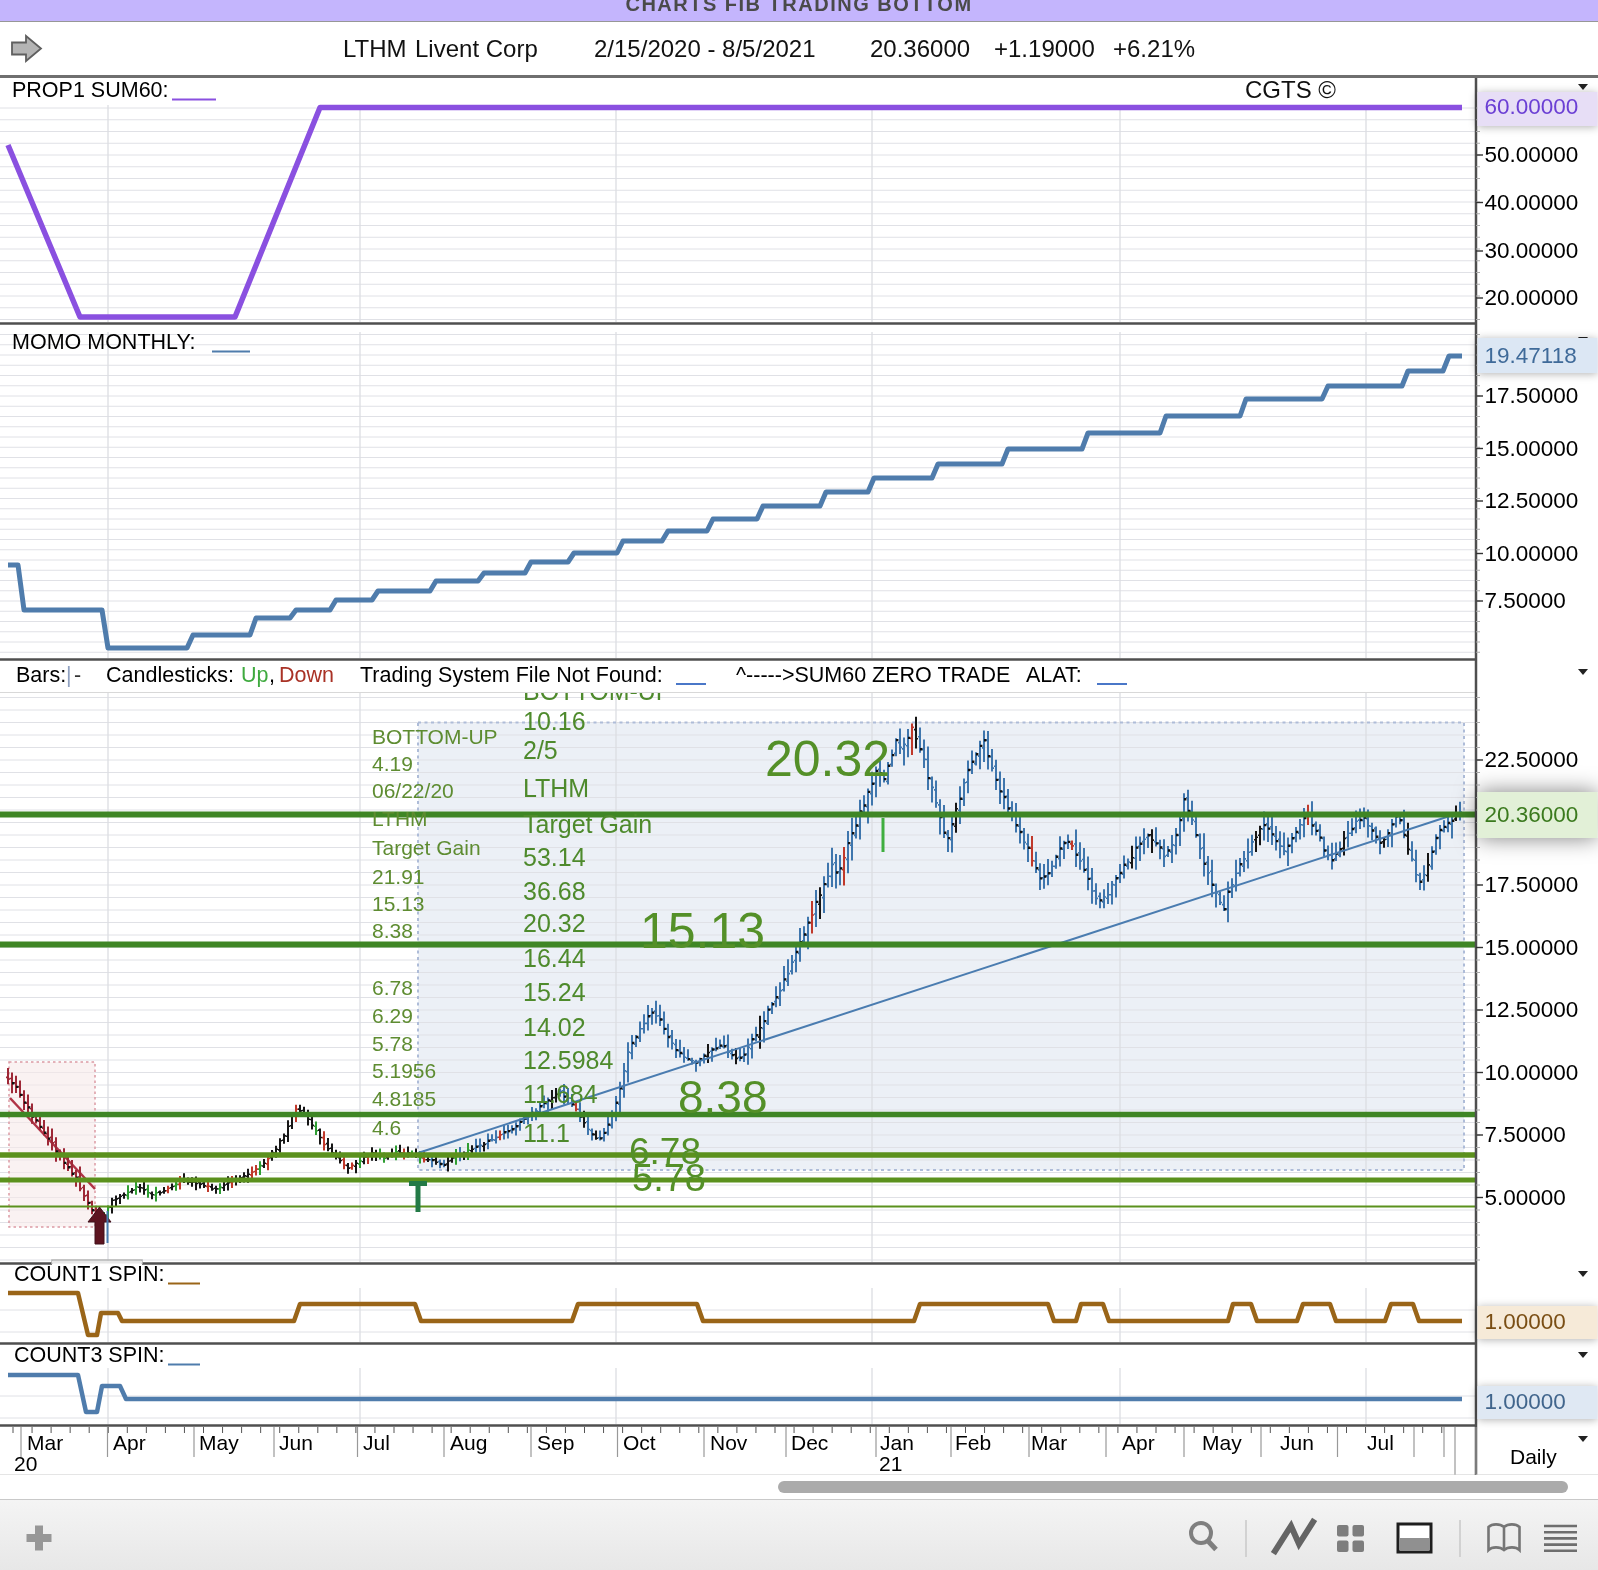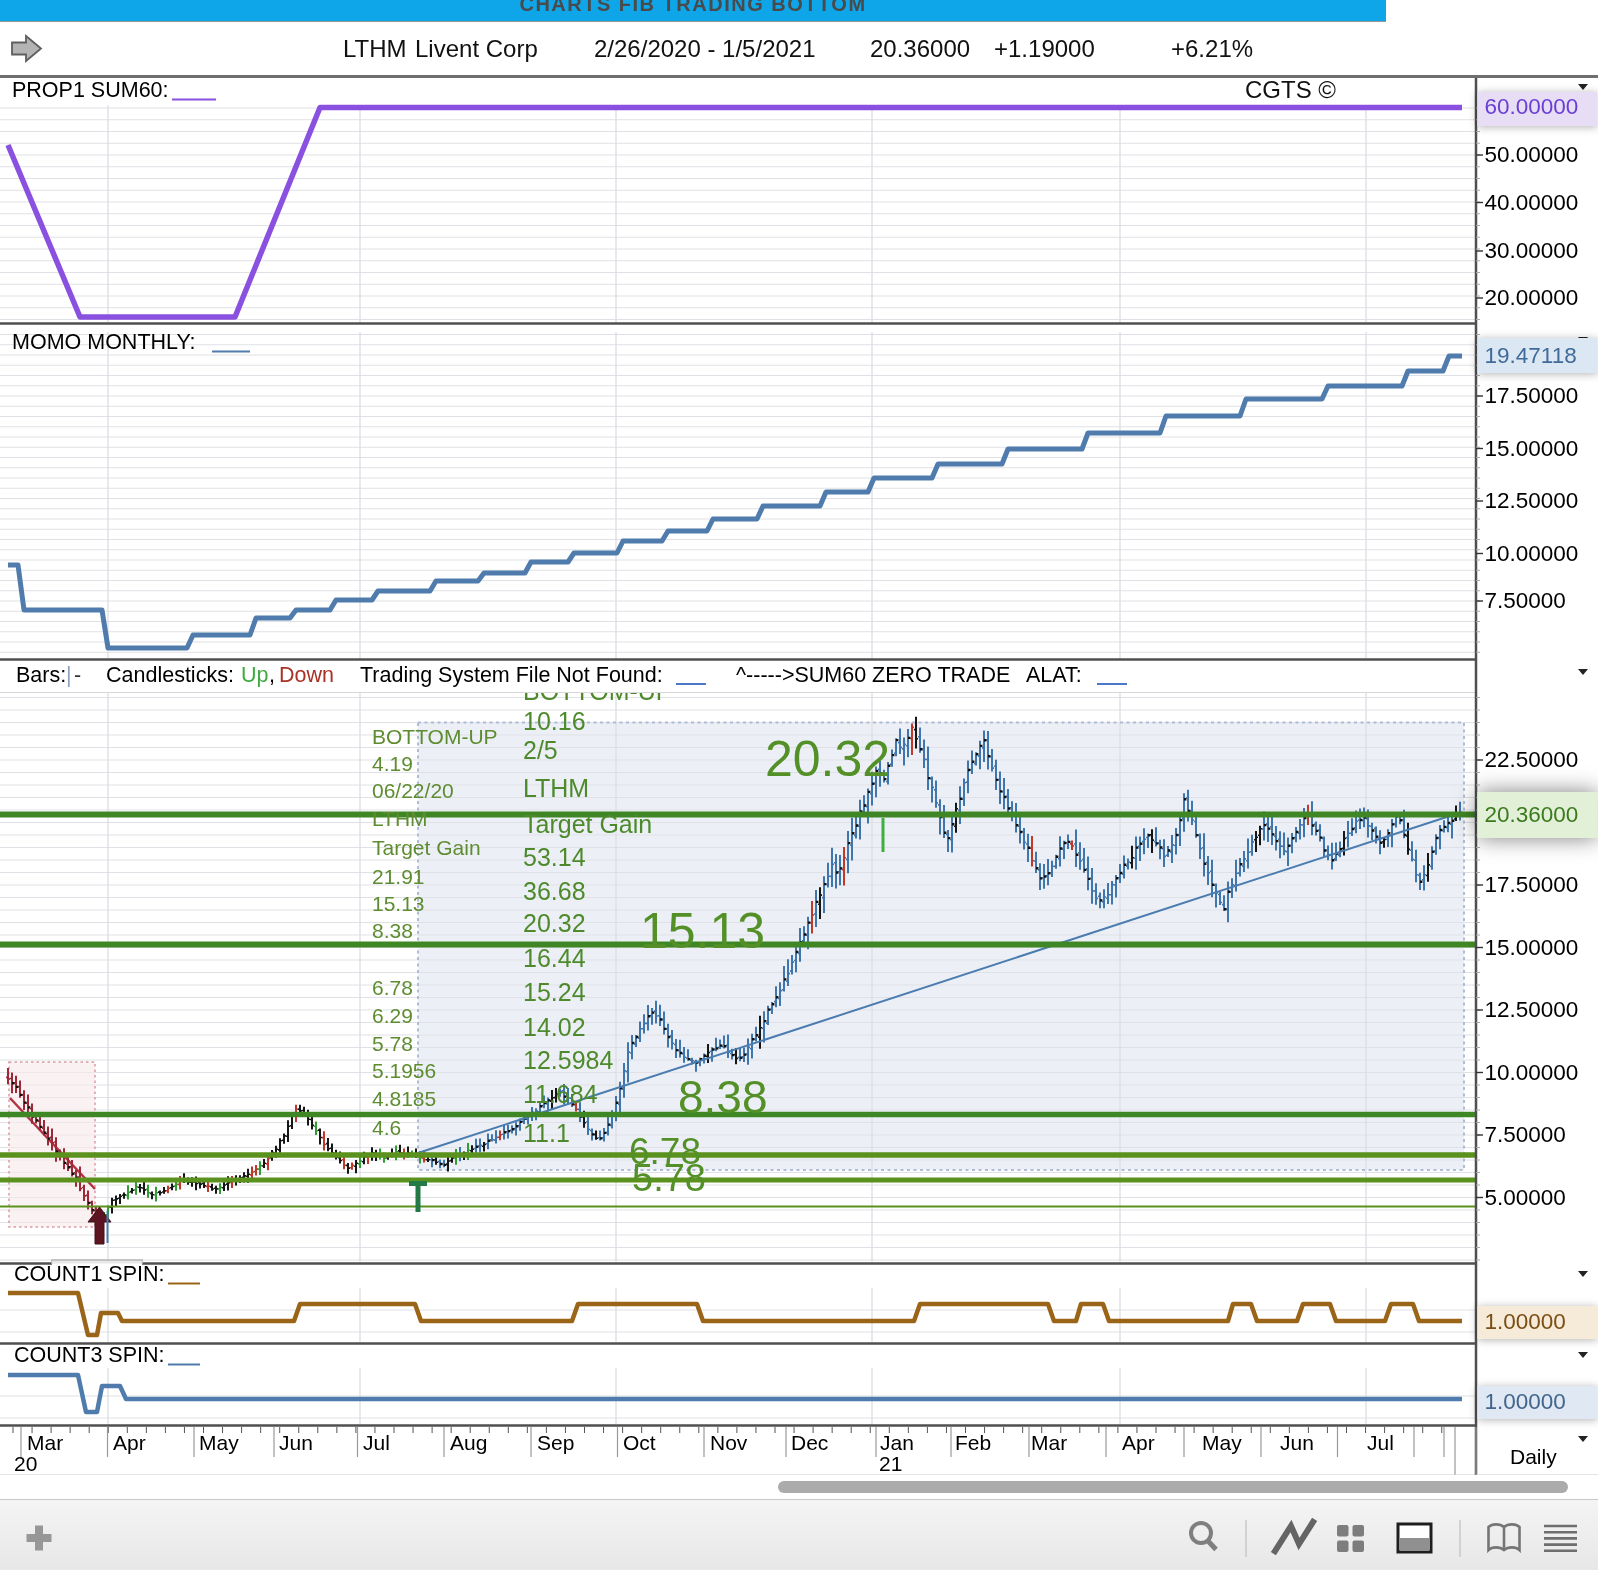--- a/index.html
+++ b/index.html
@@ -1,29 +1,29 @@
 <!DOCTYPE html>
 <html><head><meta charset="utf-8"><style>
 html,body{margin:0;padding:0;width:1598px;height:1570px;overflow:hidden;font-family:"Liberation Sans",sans-serif;background:#fff;}
 .abs{position:absolute;}
 </style></head><body>
 <div class="abs" style="left:0;top:0;width:1598px;height:1570px;">
-<div class="abs" style="left:0;top:0;width:1386px;height:21px;background:#0ea5e9;border-bottom:1px solid #979797;overflow:hidden;">
+<div class="abs" style="left:0;top:0;width:1598px;height:21px;background:#c4b5fd;border-bottom:1px solid #979797;overflow:hidden;">
       <div style="position:absolute;left:0;top:-7px;width:100%;text-align:center;font-size:20px;letter-spacing:1.5px;color:#4a4a4a;font-weight:bold;">CHARTS FIB TRADING BOTTOM</div>
     </div>
 <div class="abs" style="left:0;top:22px;width:1598px;height:53px;background:#fff;font-size:24px;color:#111;">
 <svg class="abs" style="left:10px;top:11px;" width="34" height="32" viewBox="0 0 34 32">
         <path d="M2,9.5 L16,9.5 L16,3 L31,15.5 L16,28 L16,21.5 L2,21.5 Z" fill="#b4b4b4" stroke="#5f5f5f" stroke-width="1.8"></path>
       </svg>
 <div class="abs" style="left:343px;top:13px;">LTHM</div>
 <div class="abs" style="left:415px;top:13px;">Livent Corp</div>
-<div class="abs" style="left:594px;top:13px;">2/26/2020 - 1/5/2021</div>
+<div class="abs" style="left:594px;top:13px;">2/15/2020 - 8/5/2021</div>
 <div class="abs" style="left:870px;top:13px;">20.36000</div>
 <div class="abs" style="left:994px;top:13px;text-align:right;">+1.19000</div>
-<div class="abs" style="left:1171px;top:13px;">+6.21%</div>
+<div class="abs" style="left:1113px;top:13px;">+6.21%</div>
 <div class="abs" style="left:1245px;top:13px;margin-top:41px;">CGTS ©</div>
 </div>
 <div class="abs" style="left:0;top:75px;width:1598px;height:3px;background:#6f6f6f;"></div>
 <svg class="abs" style="left:0;top:78px;" width="1598" height="1397" viewBox="0 78 1598 1397" font-family="Liberation Sans, sans-serif">
 <defs>
         <filter id="ds" x="-60%" y="-120%" width="220%" height="340%">
           <feDropShadow dx="0" dy="0" stdDeviation="11" flood-color="#000" flood-opacity="0.5"></feDropShadow>
         </filter>
         <filter id="ds2" x="-60%" y="-120%" width="220%" height="340%">
           <feDropShadow dx="0" dy="1" stdDeviation="4" flood-color="#000" flood-opacity="0.30"></feDropShadow>

